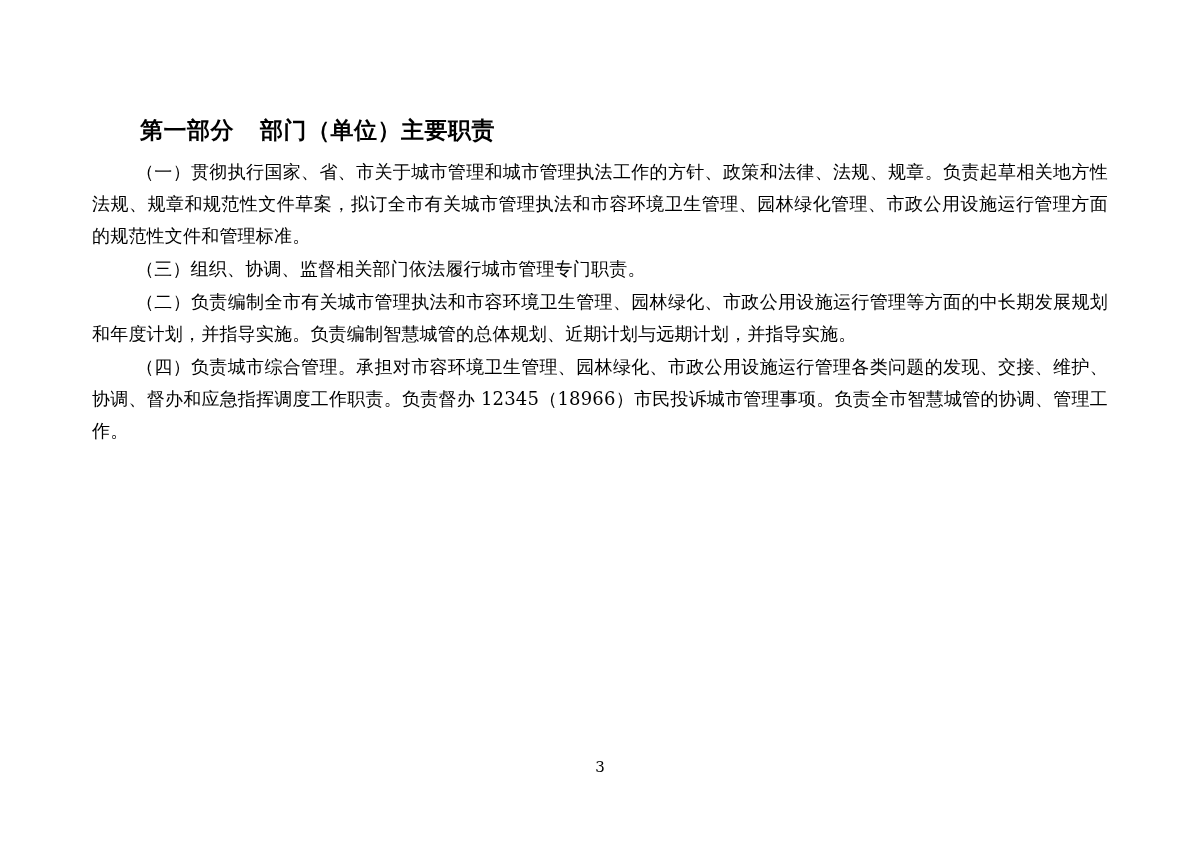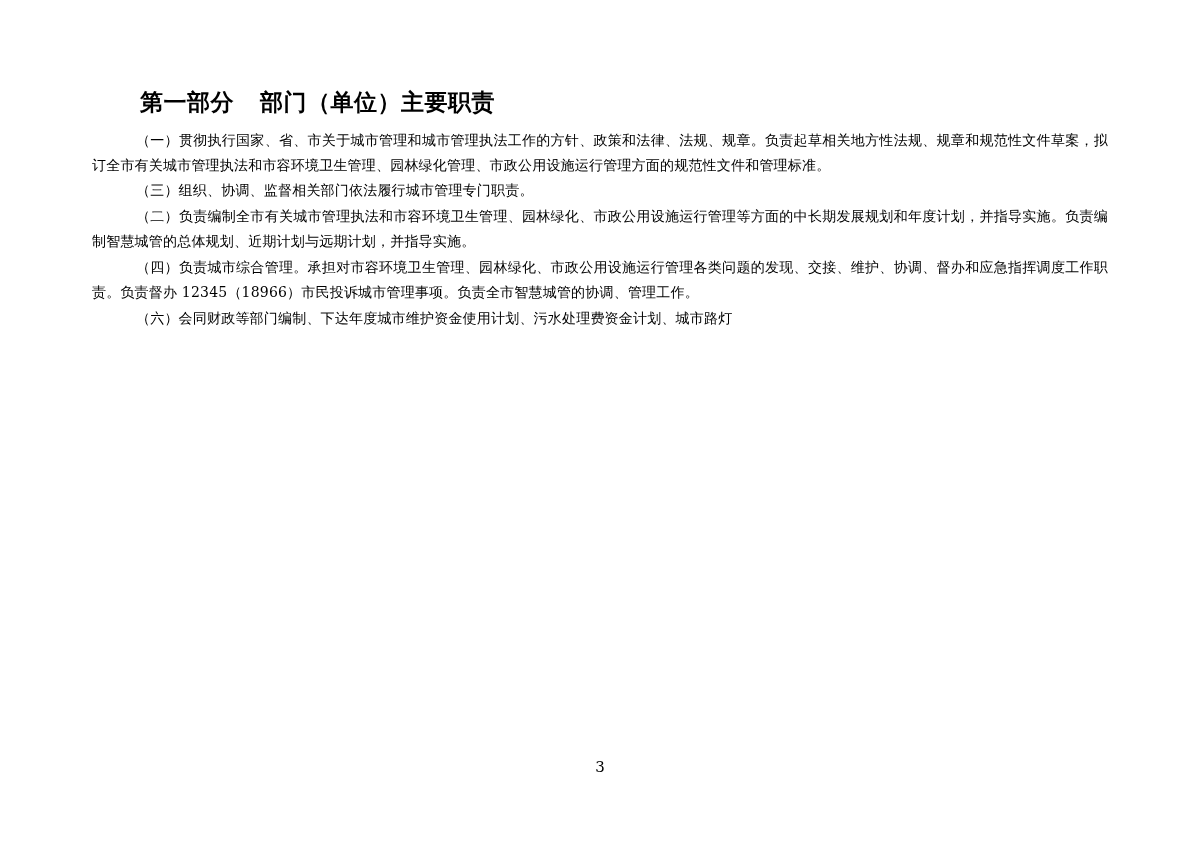--- a/index.html
+++ b/index.html
@@ -15,40 +15,40 @@
     position: relative;
     overflow: hidden;
   }
   .page {
     position: absolute;
     top: 0;
     left: 0;
     width: 1200px;
     height: 848px;
     box-sizing: border-box;
-    padding: 84px 92px 40px 92px;
+    padding: 112px 92px 40px 92px;
   }
   .doc-body {
     width: 1016px;
     margin: 0 auto;
   }
   .section-heading {
     font-size: 23px;
     font-weight: bold;
     letter-spacing: 0.5px;
     line-height: 1.55;
     margin: 0 0 8px 0;
     text-indent: 48px;
   }
   .section-heading .gap {
     display: inline-block;
     width: 26px;
   }
   p.para {
-    font-size: 14px;
+    font-size: 18px;
     line-height: 1.78;
     margin: 0 0 1px 0;
     text-indent: 44px;
     text-align: justify;
     text-justify: inter-ideograph;
     letter-spacing: 0.2px;
   }
   .page-number {
     position: absolute;
     left: 0;
@@ -65,18 +65,17 @@
 
 <div class="page">
   <div class="doc-body">
 
     <h1 class="section-heading"><span>第一部分</span><span class="gap"></span><span>部门（单位）主要职责</span></h1>
 
     <p class="para">（一）贯彻执行国家、省、市关于城市管理和城市管理执法工作的方针、政策和法律、法规、规章。负责起草相关地方性法规、规章和规范性文件草案，拟订全市有关城市管理执法和市容环境卫生管理、园林绿化管理、市政公用设施运行管理方面的规范性文件和管理标准。</p>
     <p class="para">（三）组织、协调、监督相关部门依法履行城市管理专门职责。</p>
     <p class="para">（二）负责编制全市有关城市管理执法和市容环境卫生管理、园林绿化、市政公用设施运行管理等方面的中长期发展规划和年度计划，并指导实施。负责编制智慧城管的总体规划、近期计划与远期计划，并指导实施。</p>
     <p class="para">（四）负责城市综合管理。承担对市容环境卫生管理、园林绿化、市政公用设施运行管理各类问题的发现、交接、维护、协调、督办和应急指挥调度工作职责。负责督办 12345（18966）市民投诉城市管理事项。负责全市智慧城管的协调、管理工作。</p>
-    <p class="para">（六）会同财政等部门编制、下达年度城市维护资金使用计划、污水处理费资金计划、城市路灯</p>
 
   </div>
 
   <div class="page-number">3</div>
 </div>
 
 </body></html>

